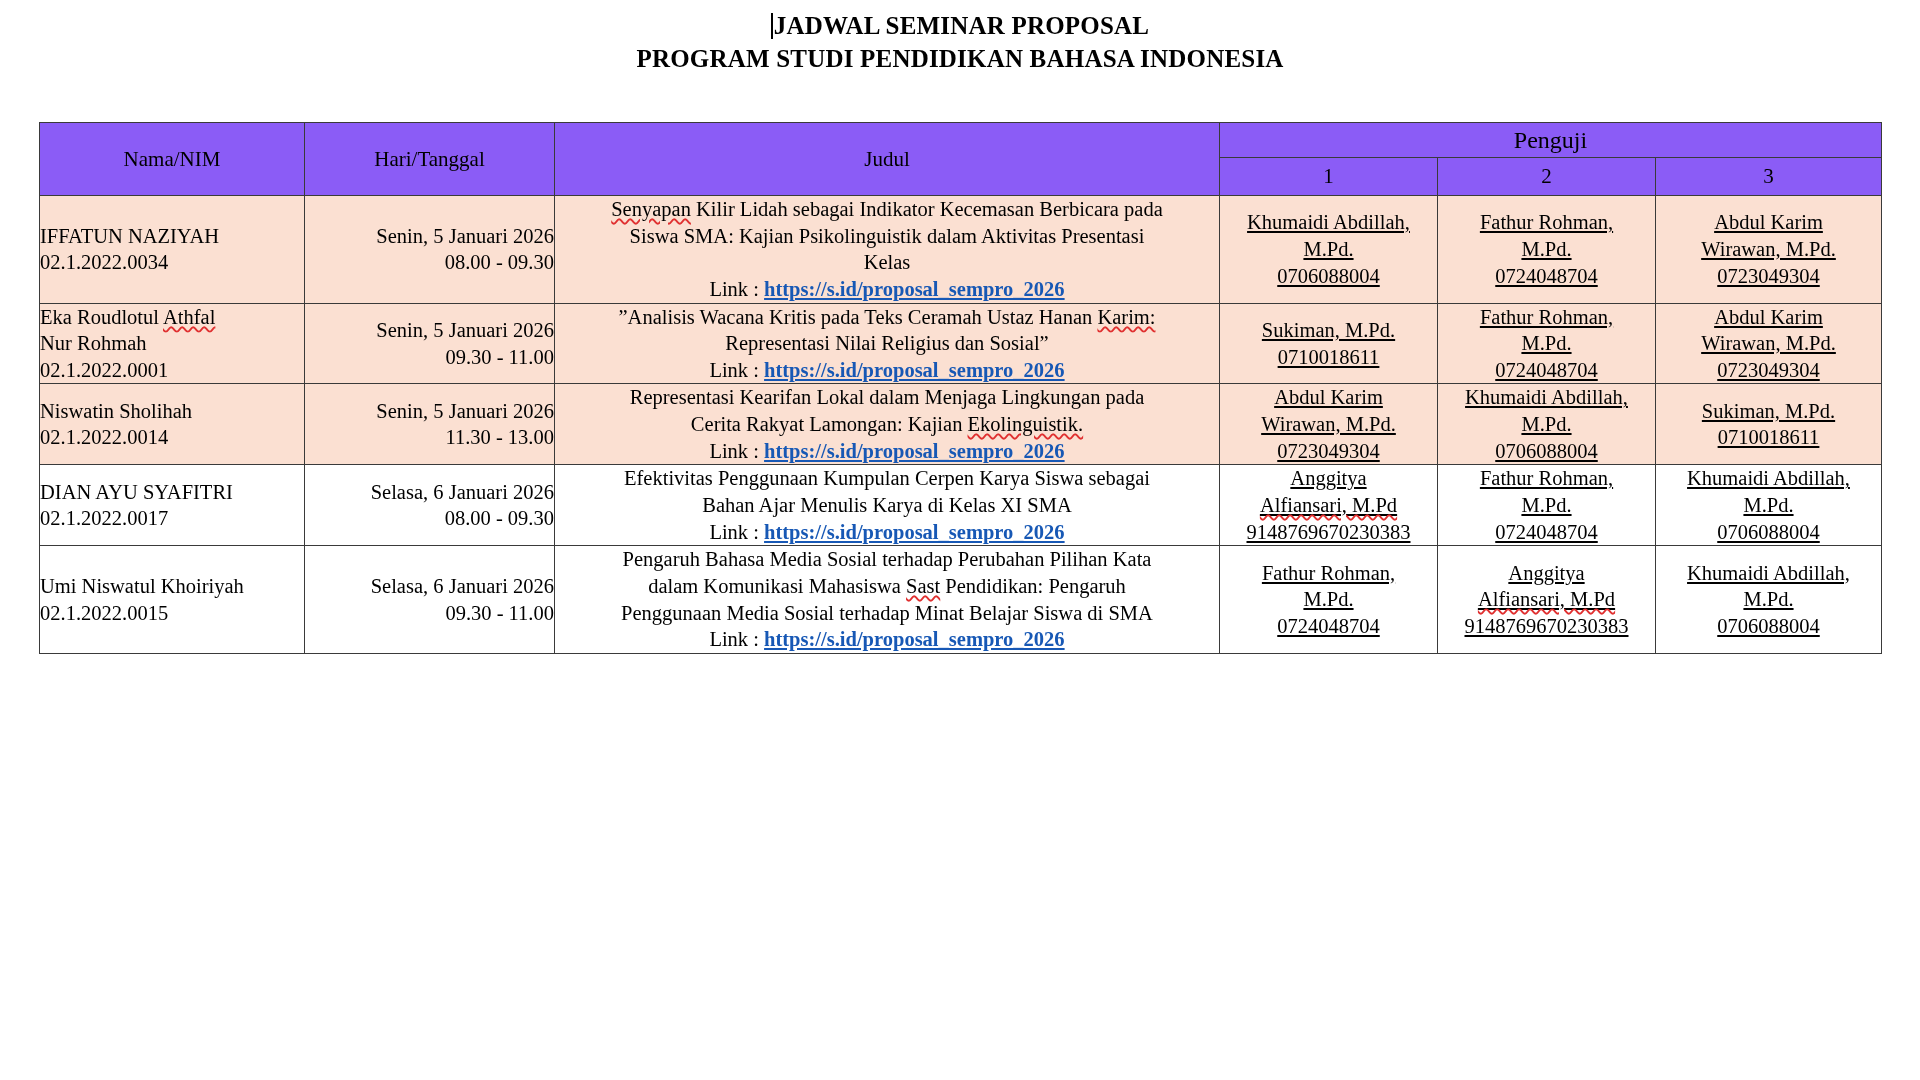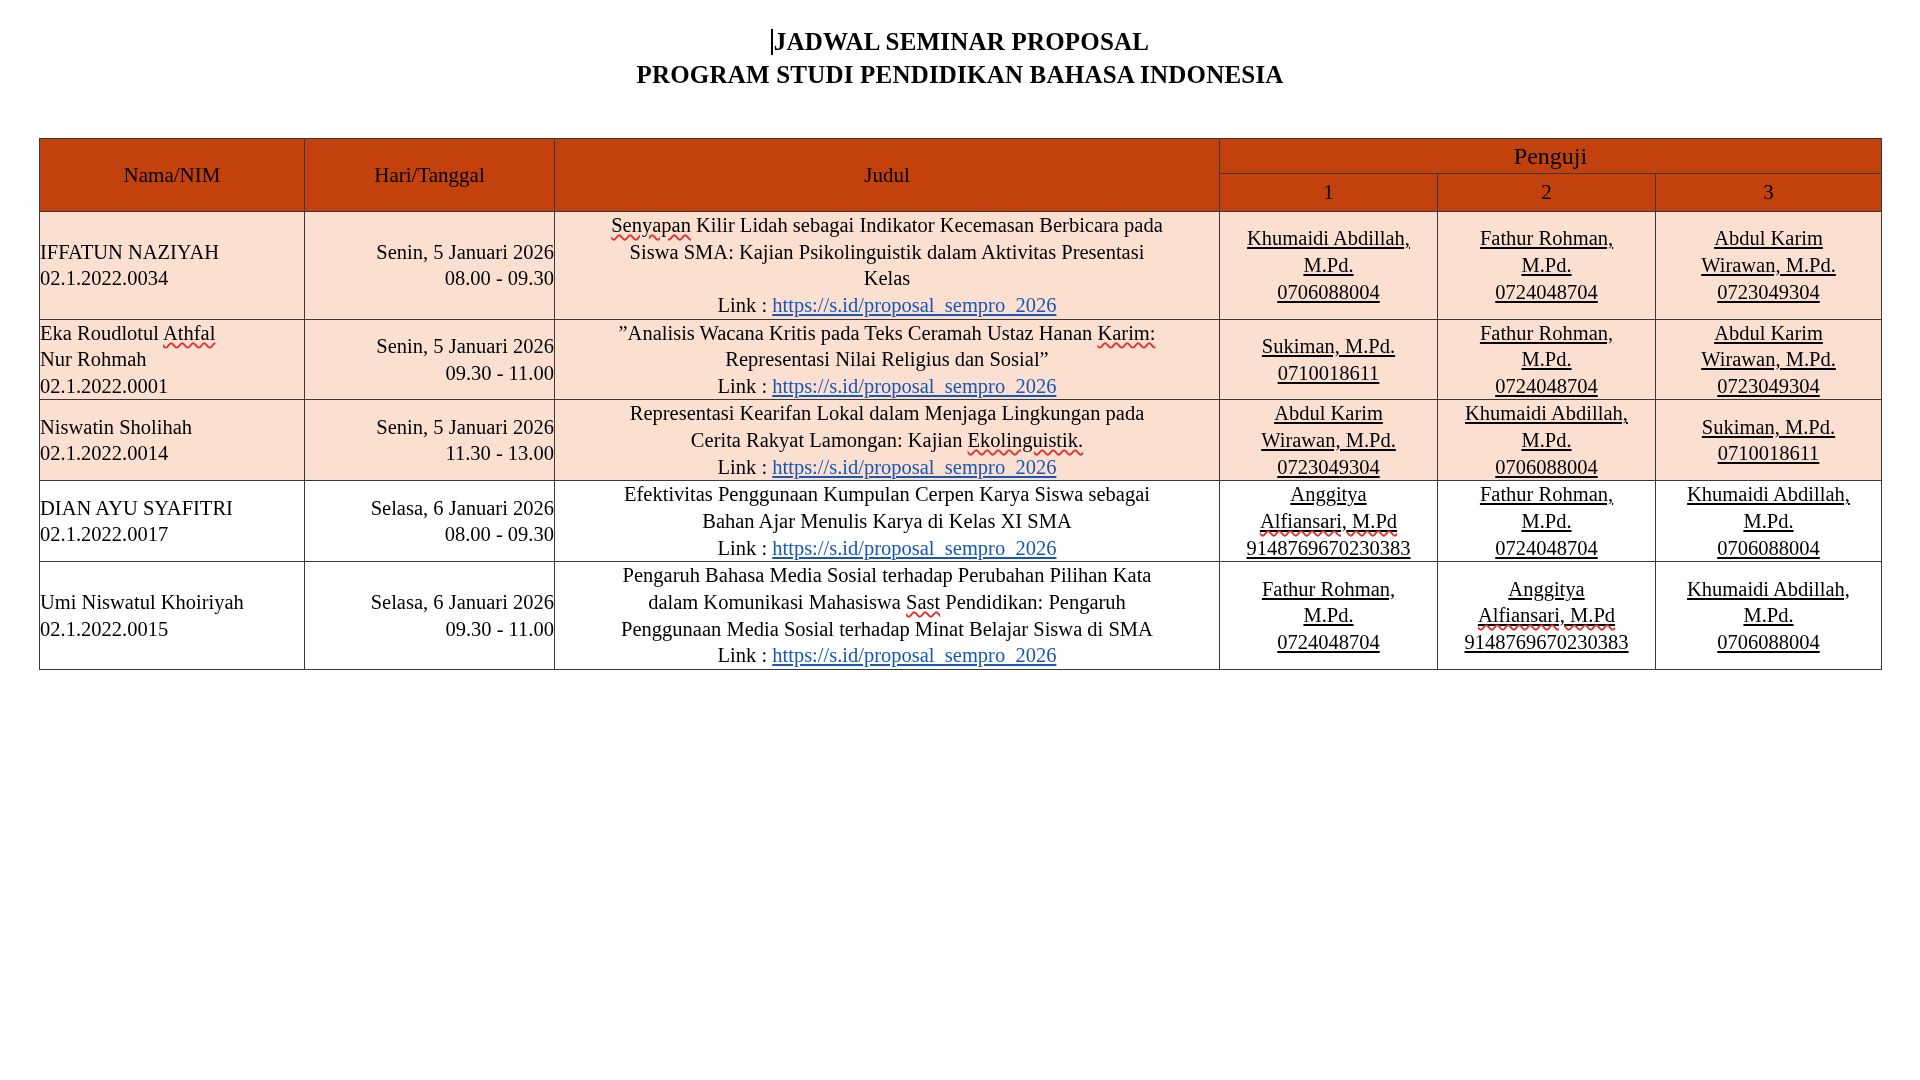--- a/index.html
+++ b/index.html
@@ -18,21 +18,21 @@
     position: relative;
     width: 1920px;
     height: 1080px;
     box-sizing: border-box;
     padding: 0;
   }
 
   
   .title-block {
     text-align: center;
-    padding-top: 26px;
+    padding-top: 10px;
     line-height: 1.30;
   }
   .title-line {
     font-weight: bold;
     font-size: 25px;
     letter-spacing: 0.2px;
     white-space: pre;
   }
   .title-line-1 {
     position: relative;
@@ -49,21 +49,21 @@
 
   
   .table-wrap {
     margin: 27px auto 0 auto;
     width: 1842px;
   }
   table.schedule {
     border-collapse: collapse;
     table-layout: fixed;
     width: 1842px;
-    background: #c2410c;
+    background: #8b5cf6;
     margin-top: 47px;
   }
   table.schedule td, table.schedule th {
     border: 1.5px solid #3a3a3a;
     padding: 0;
     vertical-align: middle;
     font-weight: normal;
   }
 
   
@@ -109,20 +109,21 @@
 
   tr.row-shaded td { background: #fbe0d2; }
   tr.row-plain  td { background: #ffffff; }
 
   .line { display: block; }
 
   
   .link {
     color: #1758b5;
     text-decoration: underline;
+    font-weight: bold;
   }
 
   
   .sp {
     text-decoration: underline;
     text-decoration-color: #e03030;
     text-decoration-style: wavy;
     text-decoration-thickness: 1.5px;
     text-underline-offset: 2px;
   }

